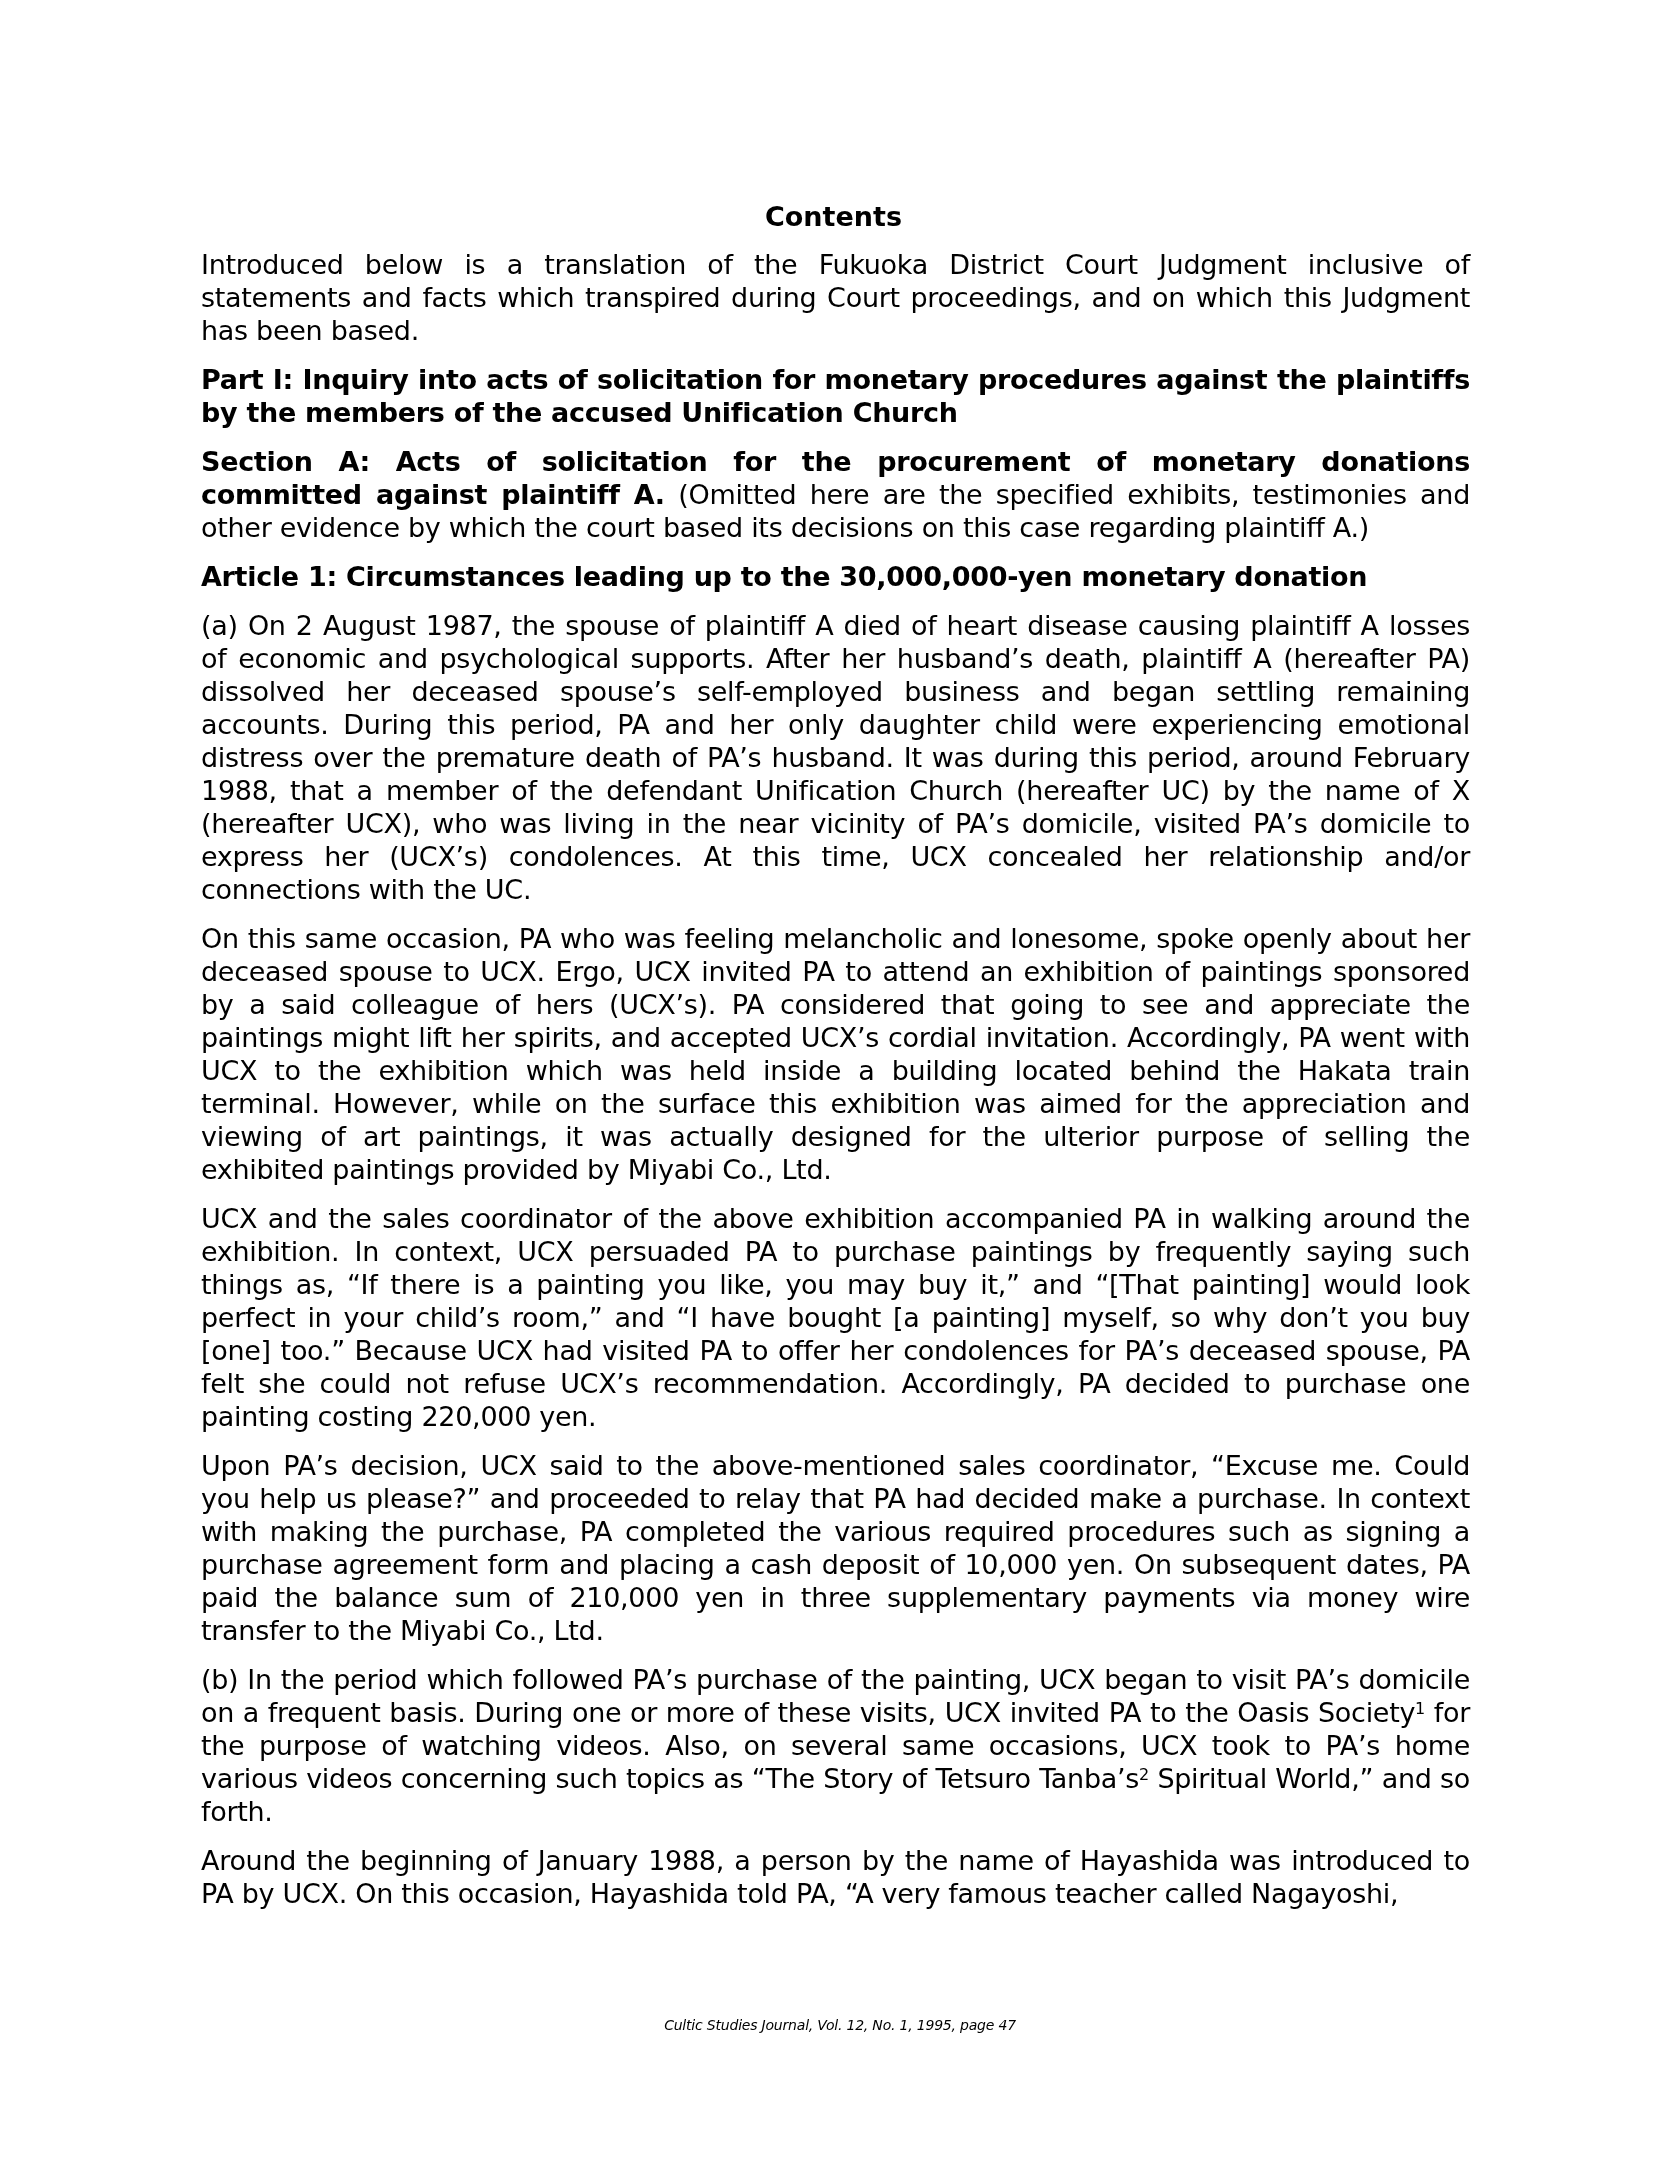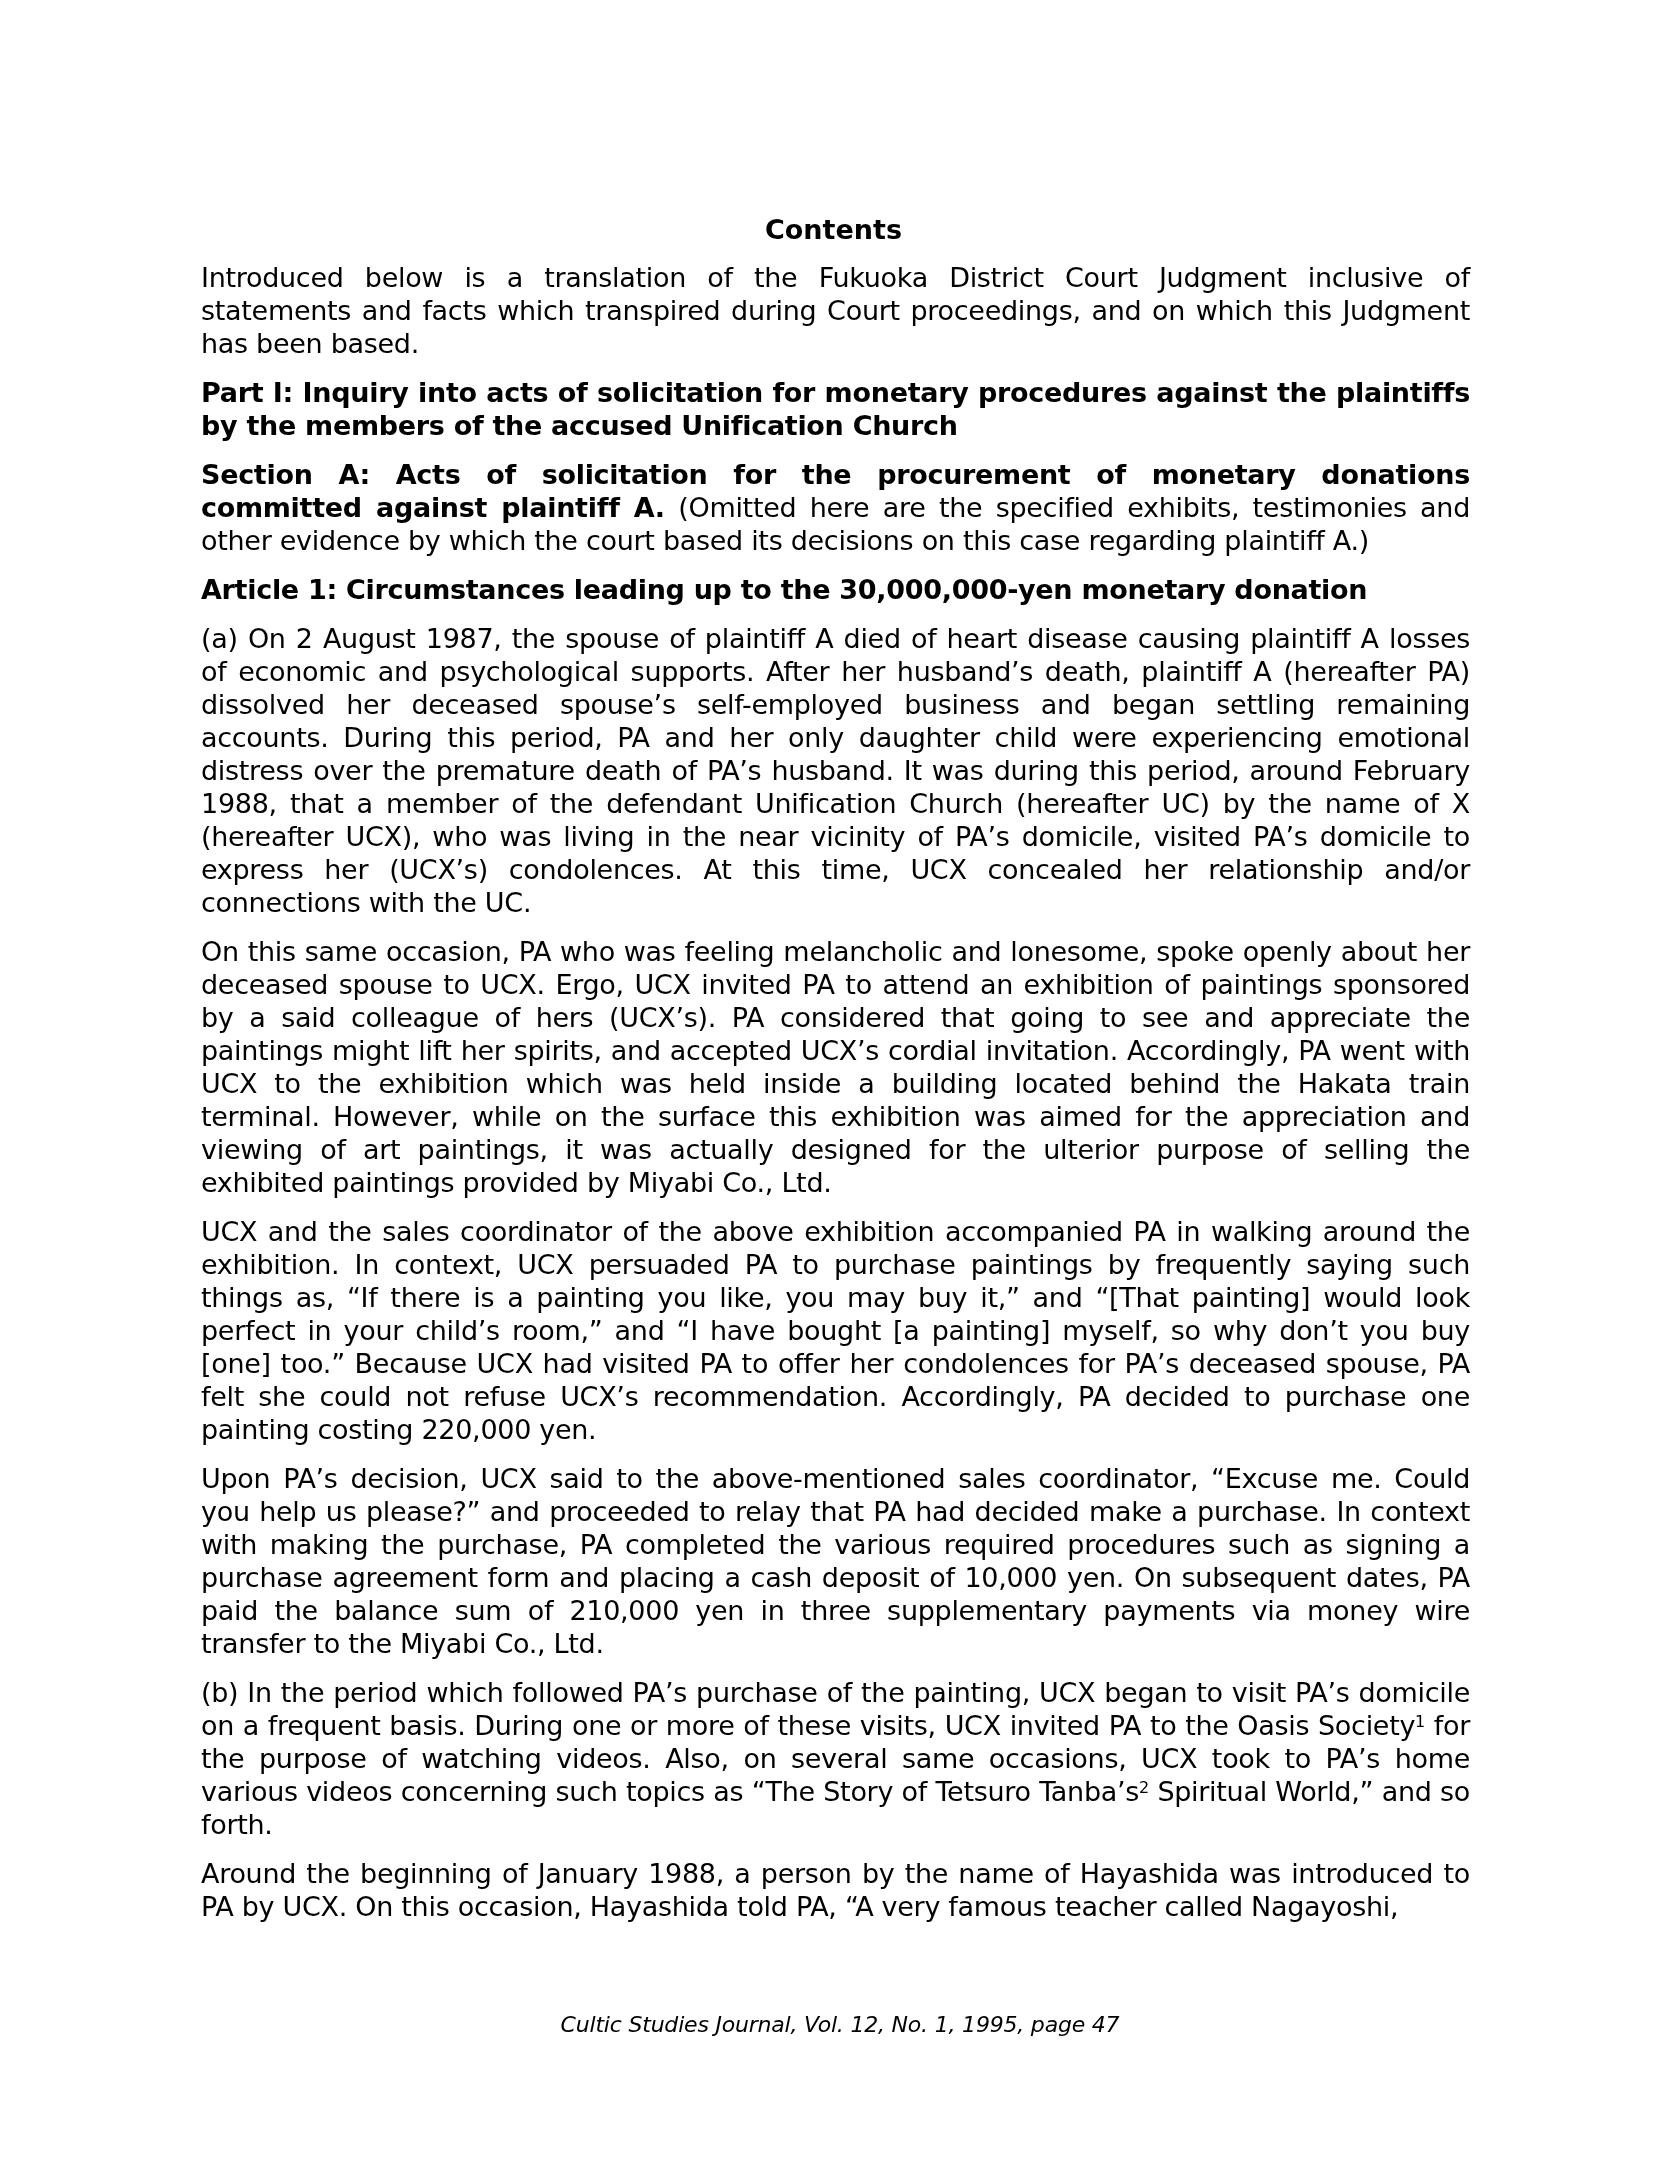--- a/index.html
+++ b/index.html
@@ -19,21 +19,21 @@
       position: absolute;
       left: 197px;
       top: 196px;
       width: 1273px;
     }
     .title {
       text-align: center;
       font-weight: bold;
       font-size: 27px;
       line-height: 33px;
-      margin: 17px 0 15px 0;
+      margin: 4px 0 15px 0;
     }
     p {
       margin: 0 0 16px 4px;
       font-size: 27px;
       line-height: 33px;
       text-align: justify;
       letter-spacing: -0.3px;
     }
     .heading {
       font-weight: bold;
@@ -48,21 +48,21 @@
       position: relative;
       top: 1.9px;
     }
     .footer {
       position: absolute;
       left: 0;
       width: 1680px;
       top: 2011px;
       text-align: center;
       font-style: italic;
-      font-size: 22px;
+      font-size: 14px;
       line-height: 28px;
       letter-spacing: -0.2px;
     }
   </style>
 </head>
 <body>
 
 <div class="page">
   <div class="title">Contents</div>
 

